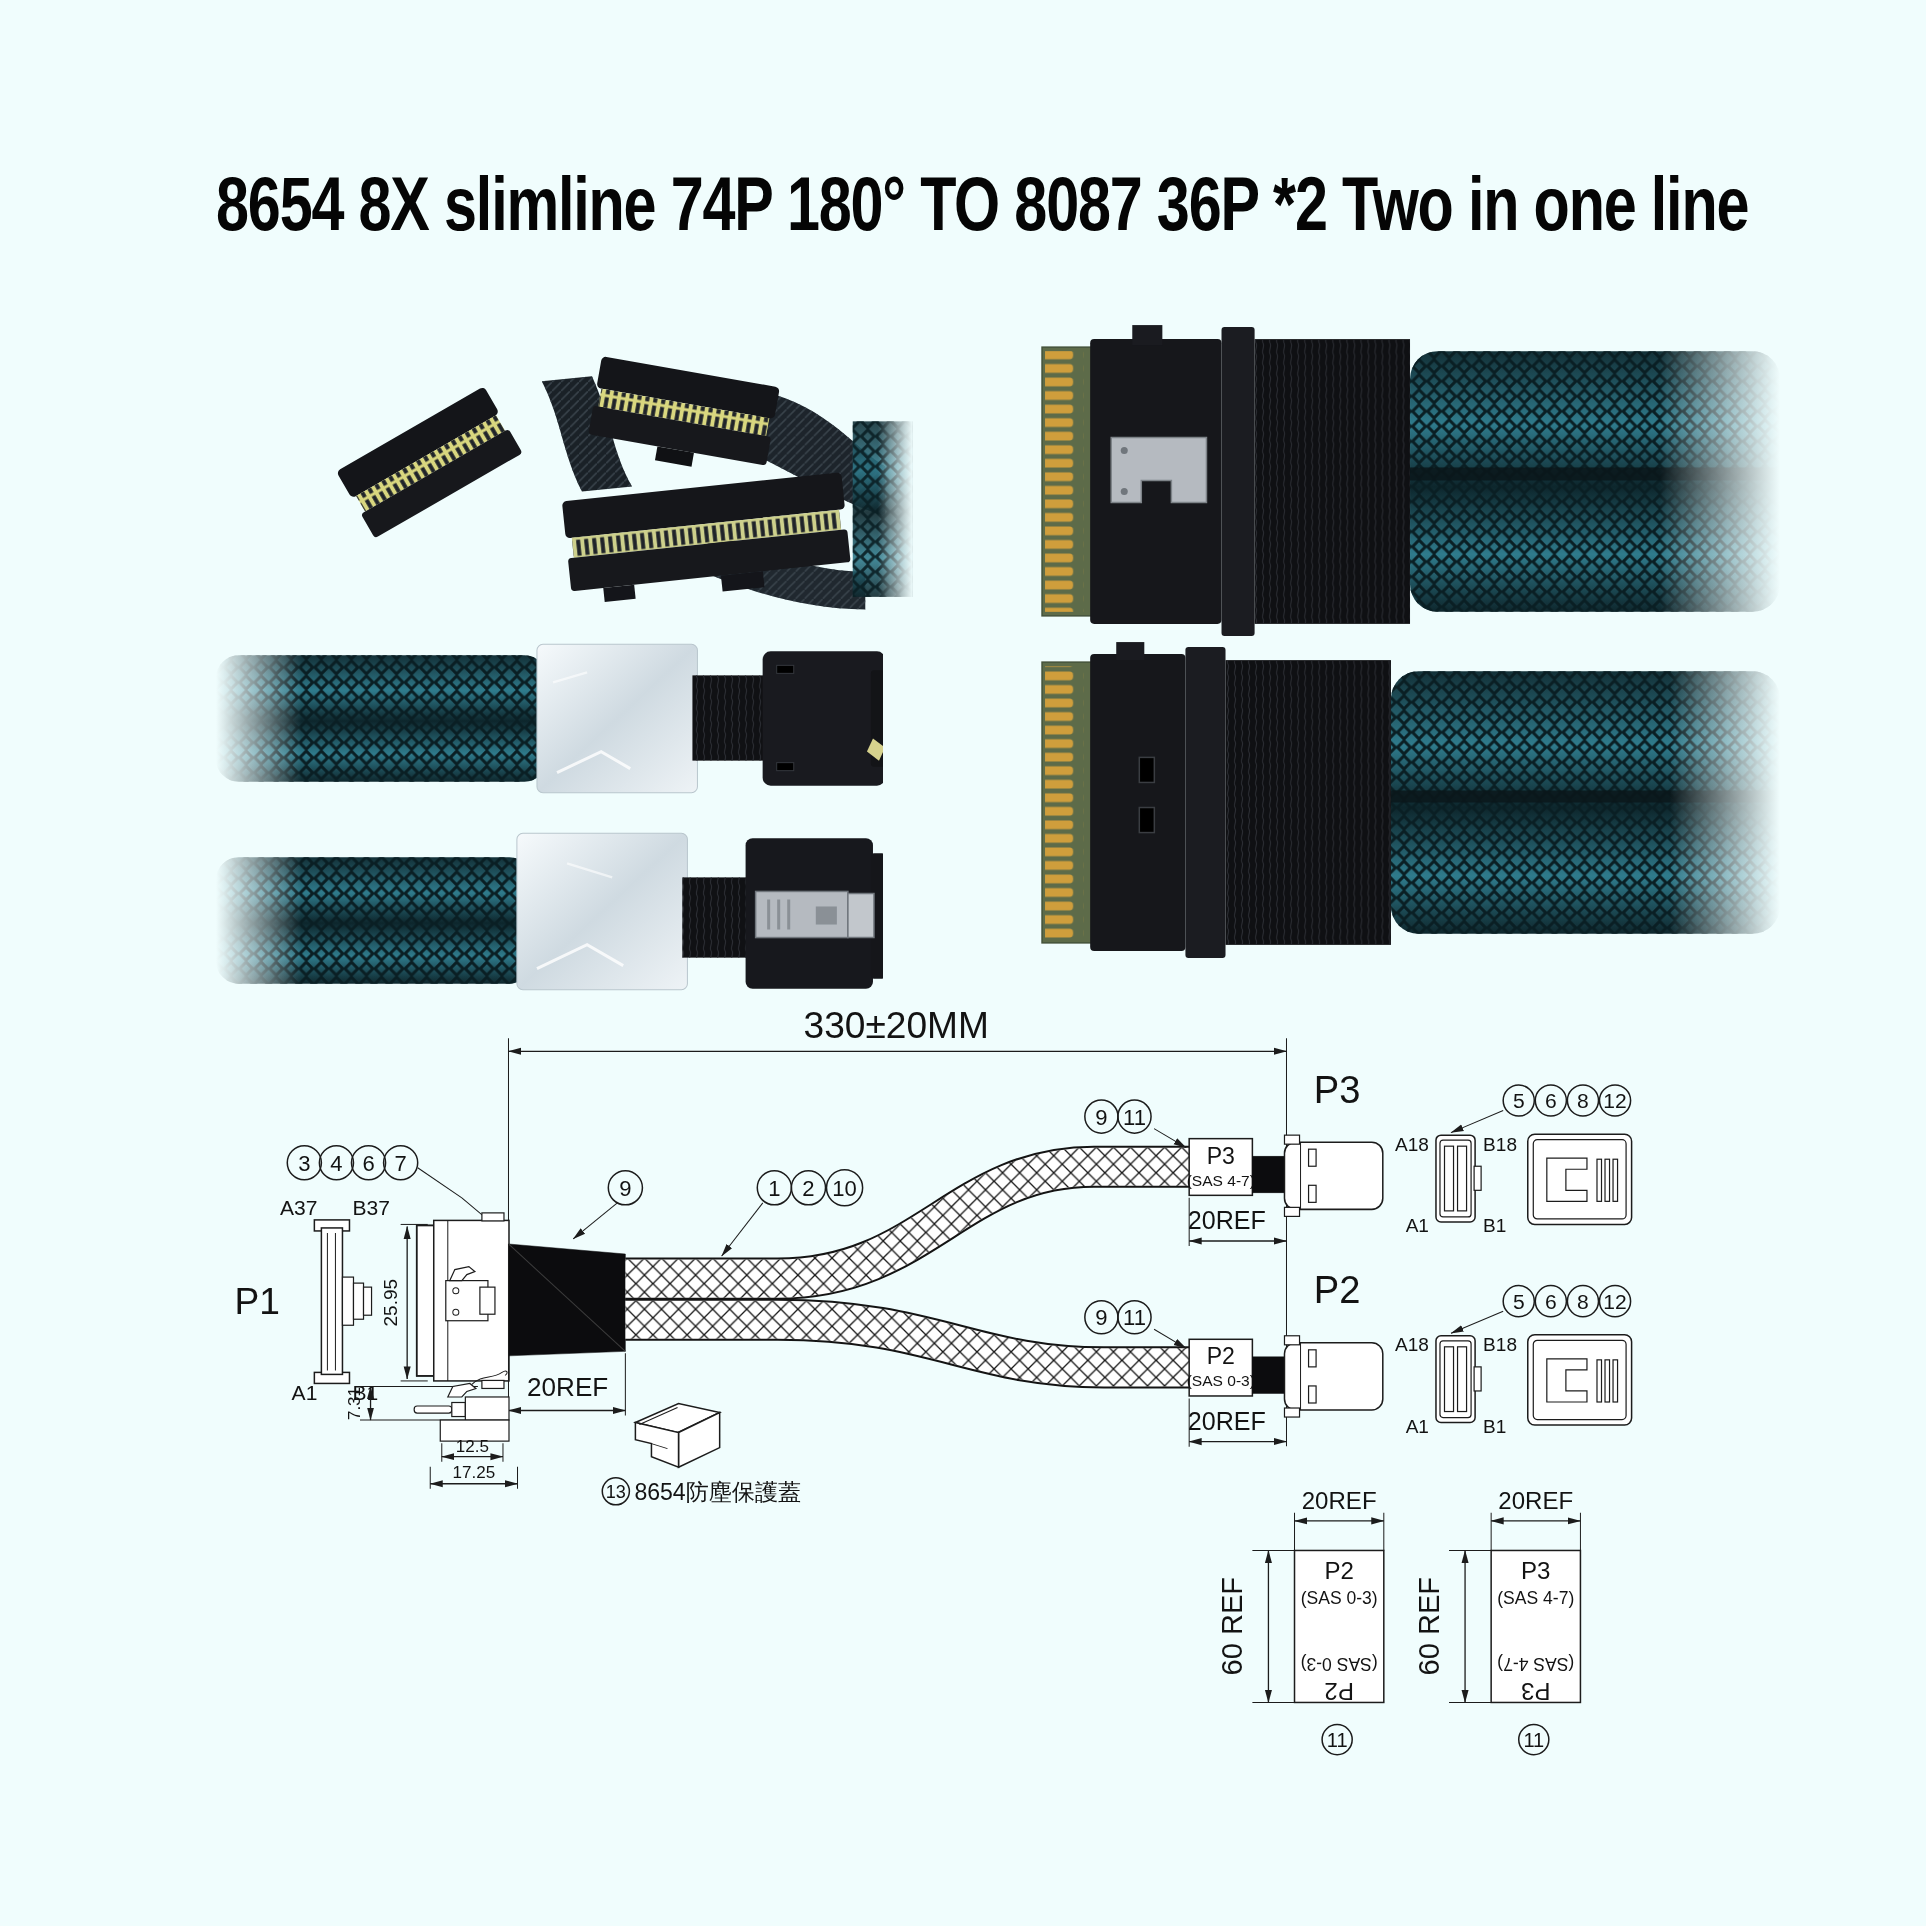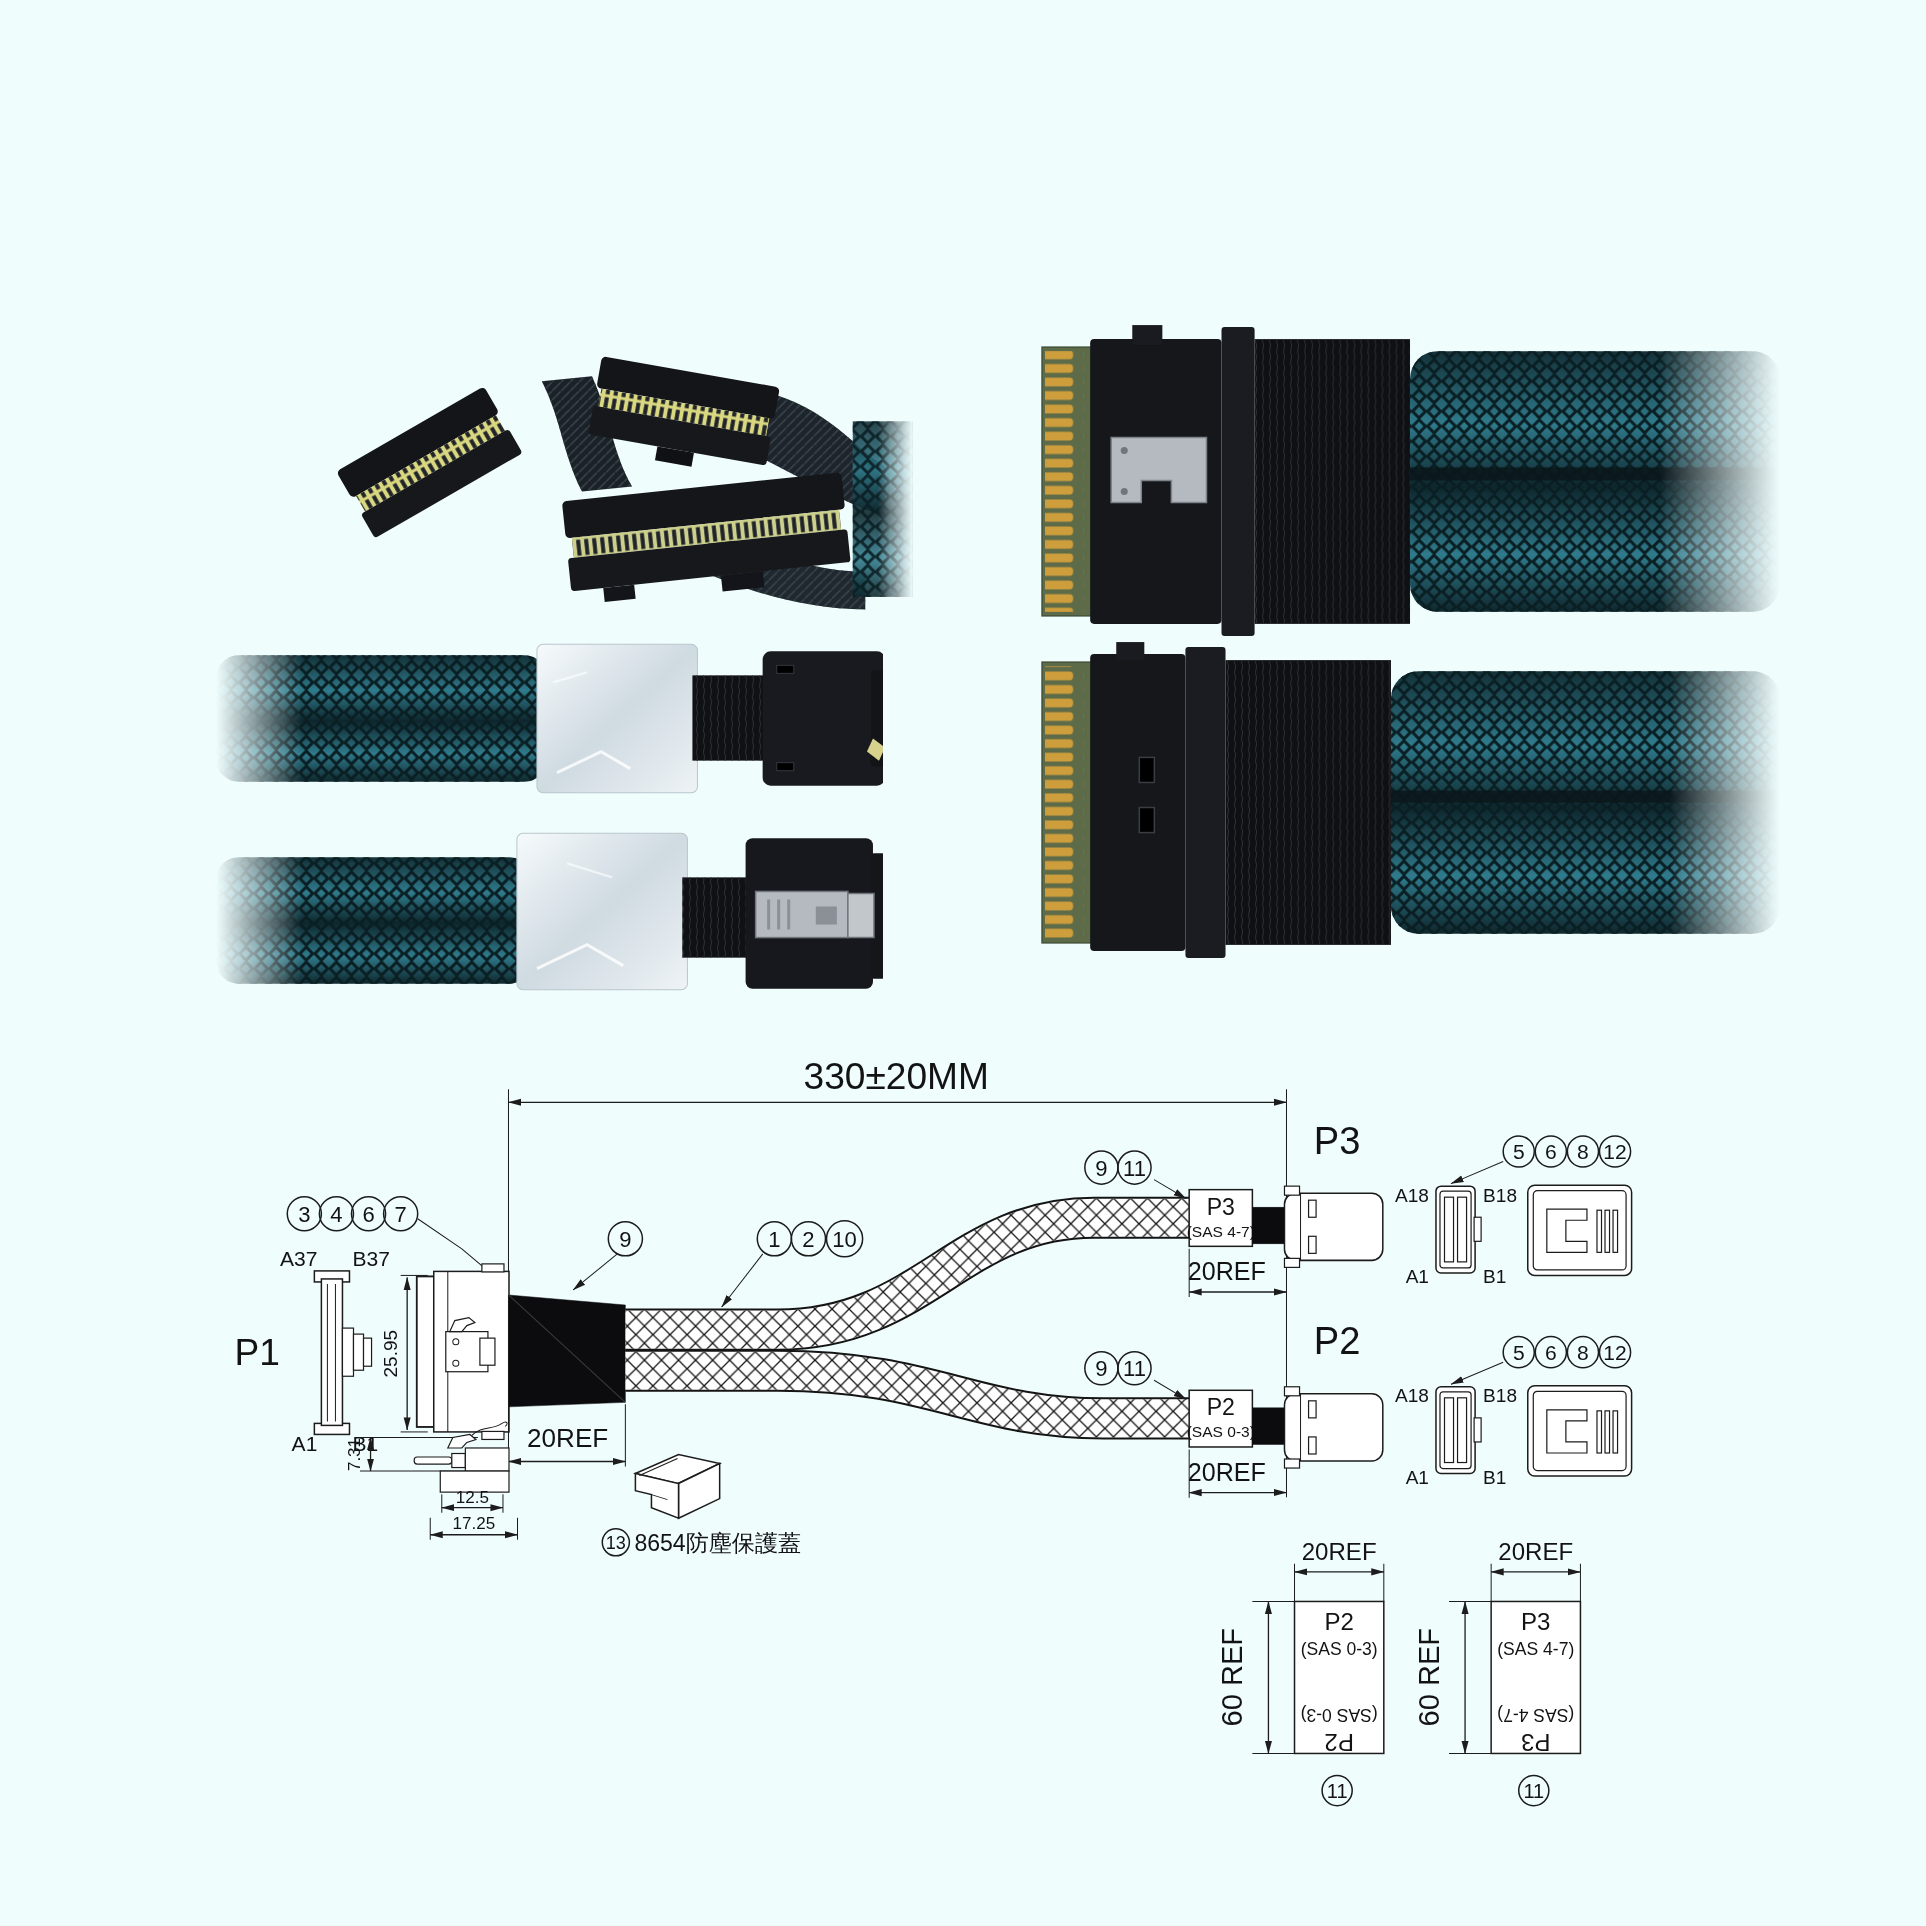--- a/index.html
+++ b/index.html
@@ -4,21 +4,21 @@
 <style>
   html,body{margin:0;padding:0;}
   body{width:1926px;height:1926px;position:relative;overflow:hidden;
        background:#f0fdfd;font-family:"Liberation Sans",sans-serif;}
   .canvas{position:absolute;inset:0;}
   .title{position:absolute;top:160px;left:0;width:1926px;text-align:center;
          font-weight:bold;font-size:76px;color:#050505;letter-spacing:-1.5px;white-space:nowrap;}
   .title span{display:inline-block;transform:scaleX(0.78);transform-origin:50% 50%;}
   .photo{position:absolute;}
   .photo svg,.diagram svg{width:100%;height:100%;display:block;}
-  .diagram{position:absolute;left:201px;top:1053px;width:1555px;height:803px;}
+  .diagram{position:absolute;left:201px;top:1002px;width:1555px;height:803px;}
   
   .ln{stroke:#1c1c1c;stroke-width:3;fill:none;}
   .lnw{stroke:#1c1c1c;stroke-width:3;fill:#ffffff;}
   .lnw2{stroke:#1c1c1c;stroke-width:2.4;fill:#ffffff;}
   .thin{stroke:#1c1c1c;stroke-width:2;fill:none;}
   .dim{stroke:#1c1c1c;stroke-width:2.6;fill:none;}
   .blk{fill:#0c0c0e;stroke:#0c0c0e;stroke-width:1;}
   text{fill:#131313;font-family:"Liberation Sans",sans-serif;}
   .anc-m{text-anchor:middle;}
   .anc-e{text-anchor:end;}
@@ -73,20 +73,21 @@
         <stop offset="0" stop-color="#f0fdfd" stop-opacity="0"></stop>
         <stop offset="1" stop-color="#f0fdfd" stop-opacity="1"></stop>
       </linearGradient>
       <linearGradient id="fadeL" x1="1" y1="0" x2="0" y2="0">
         <stop offset="0" stop-color="#f0fdfd" stop-opacity="0"></stop>
         <stop offset="1" stop-color="#f0fdfd" stop-opacity="1"></stop>
       </linearGradient>
     </defs>
   </svg>
 
+  <div class="title"><span>8654 8X slimline  74P 180° TO 8087 36P *2 Two in one line</span></div>
 
   <div class="photo" style="left:281px;top:301px;width:632px;height:341px">
     <svg viewBox="0 0 1260 680">
       <g>
         <path d="M520,160 C560,240 560,300 600,380 L700,370 C660,300 660,240 620,150 Z" fill="#1a2127"></path>
         <path d="M520,160 C560,240 560,300 600,380 L700,370 C660,300 660,240 620,150 Z" fill="url(#rib)"></path>
         <path d="M960,180 C1090,210 1150,300 1205,330 L1205,430 C1100,395 1000,330 930,300 Z" fill="#1d242b"></path>
         <path d="M960,180 C1090,210 1150,300 1205,330 L1205,430 C1100,395 1000,330 930,300 Z" fill="url(#rib)"></path>
         <path d="M860,460 C960,500 1060,540 1165,540 L1165,615 C1040,615 920,575 830,535 Z" fill="#20282f"></path>
         <path d="M860,460 C960,500 1060,540 1165,540 L1165,615 C1040,615 920,575 830,535 Z" fill="url(#rib)"></path>

